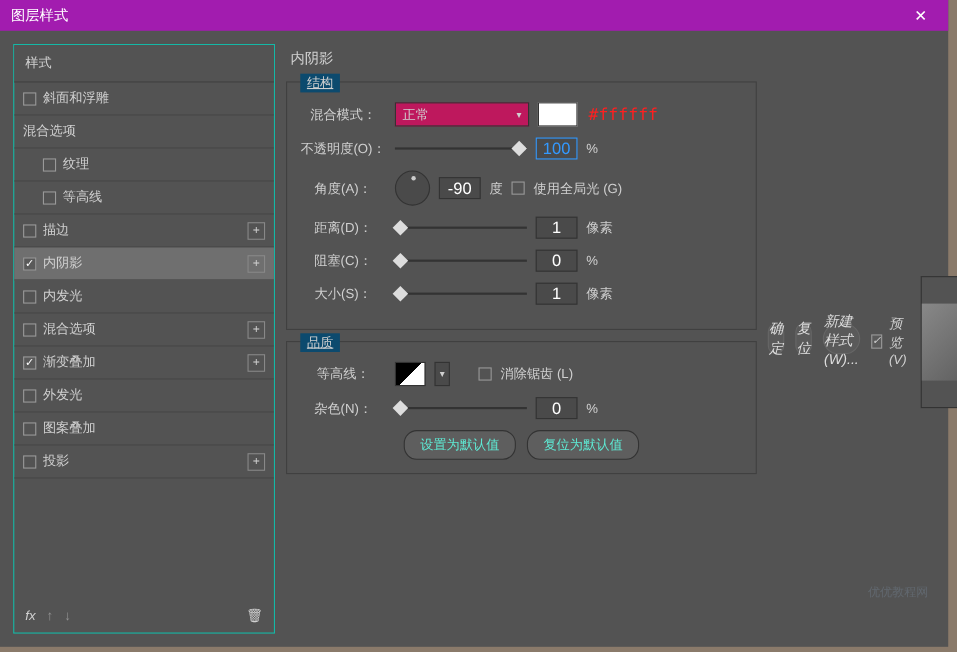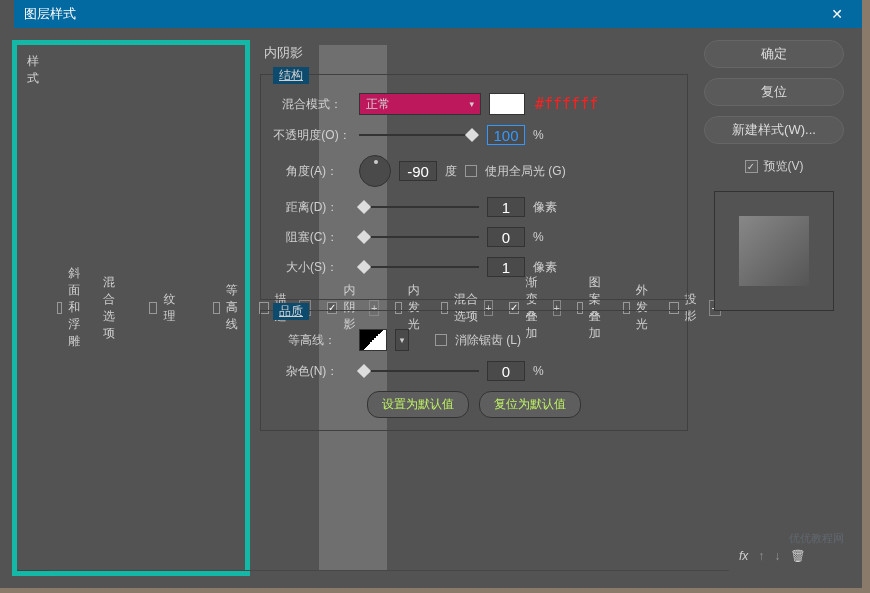--- a/index.html
+++ b/index.html
@@ -1,21 +1,21 @@
 <!DOCTYPE html>
 <html><head>
   <meta charset="utf-8">
   <style>
     * { box-sizing: border-box; margin: 0; padding: 0; font-family: "Microsoft YaHei", sans-serif; }
     body { background: #8a7a6a; width: 870px; height: 593px; overflow: hidden; }
     .dialog { position: absolute; top: 0; left: 0; width: 862px; height: 588px; background: #535353; color: #d0d0d0; font-size: 12px; }
-    .titlebar { height: 28px; background: #0369a1; display: flex; align-items: center; padding: 0 10px; color: #fff; font-size: 13px; margin-left: 14px; }
+    .titlebar { height: 28px; background: #a21caf; display: flex; align-items: center; padding: 0 10px; color: #fff; font-size: 13px; }
     .close-btn { margin-left: auto; width: 30px; height: 28px; display: flex; align-items: center; justify-content: center; cursor: pointer; font-size: 14px; }
     .body { display: flex; height: calc(100% - 28px); padding: 12px; gap: 10px; }
-    .sidebar { width: 238px; display: flex; flex-direction: row; border: 5px solid #14b8a6; background: #535353; }
+    .sidebar { width: 238px; display: flex; flex-direction: column; border: 1px solid #14b8a6; background: #535353; }
     .side-header { padding: 8px 10px; background: #535353; border-bottom: 1px solid #404040; }
     .side-item { display: flex; align-items: center; padding: 6px 8px; border-bottom: 1px solid #474747; gap: 6px; cursor: pointer; }
     .side-item.selected { background: #6f6f6f; }
     .side-item .cb { width: 12px; height: 12px; border: 1px solid #999; display: inline-flex; align-items: center; justify-content: center; font-size: 10px; color: #fff; }
     .side-item .cb.checked { background: #5a5a5a; }
     .side-item .indent { margin-left: 18px; }
     .side-item .plus { margin-left: auto; width: 16px; height: 16px; border: 1px solid #888; display: flex; align-items: center; justify-content: center; font-size: 11px; }
     .sidebar-footer { margin-top: auto; display: flex; align-items: center; padding: 8px 10px; gap: 10px; }
     .fx-icon { font-style: italic; }
     .arrow { opacity: 0.5; }
@@ -36,23 +36,23 @@
     .slider-thumb { position: absolute; top: 2px; width: 10px; height: 10px; background: #ddd; transform: rotate(45deg); }
     .num-input { width: 38px; height: 20px; background: #4a4a4a; border: 1px solid #333; color: #fff; text-align: center; font-size: 15px; padding: 2px; }
     .num-input.highlight { border: 1px solid #3399ff; background: #4a4a4a; color: #3399ff; }
     .unit { width: 30px; }
     .angle-dial { width: 32px; height: 32px; border: 1px solid #333; border-radius: 50%; background: #4a4a4a; position: relative; }
     .angle-dial .dot { position: absolute; width: 4px; height: 4px; background: #ccc; border-radius: 50%; top: 4px; left: 14px; }
     .cb2 { width: 12px; height: 12px; border: 1px solid #999; display: inline-flex; }
     .contour-swatch { width: 28px; height: 22px; background: linear-gradient(135deg, #000 50%, #fff 50%); border: 1px solid #333; }
     .contour-dd { width: 14px; height: 22px; background: #4a4a4a; border: 1px solid #333; display: flex; align-items: center; justify-content: center; font-size: 9px; }
     .btn-row { display: flex; gap: 10px; justify-content: center; margin-top: 8px; }
-    .btn { background: #5e5e5e; border: 1px solid #333; padding: 4px 14px; border-radius: 12px; cursor: pointer; font-size: 12px; color: #bef264; }
+    .btn { background: #5e5e5e; border: 1px solid #333; padding: 4px 14px; border-radius: 12px; cursor: pointer; font-size: 12px; color: #5eead4; }
     
-    .rightpanel { width: 152px; display: flex; flex-direction: column; gap: 10px; align-items: center; }
+    .rightpanel { width: 152px; display: flex; flex-direction: row; gap: 10px; align-items: center; font-style: italic; }
     .pill-btn { width: 140px; height: 28px; border-radius: 14px; border: 1px solid #666; background: #5a5a5a; display: flex; align-items: center; justify-content: center; cursor: pointer; font-size: 13px; color: #ddd; }
     .preview-cb { display: flex; align-items: center; gap: 6px; margin-top: 4px; }
     .preview-cb .cb3 { width: 13px; height: 13px; border: 1px solid #999; background: #5a5a5a; display: flex; align-items: center; justify-content: center; font-size: 10px; }
     .preview-box { width: 120px; height: 120px; border: 1px solid #333; background: #535353; display: flex; align-items: center; justify-content: center; margin-top: 6px; }
     .preview-inner { width: 70px; height: 70px; background: linear-gradient(135deg, #888, #555); }
     .watermark { position: absolute; bottom: 42px; right: 18px; font-size: 11px; color: #6a7580; opacity: 0.6; }
   </style>
 </head>
 <body>
 
@@ -102,25 +102,25 @@
           <span>混合选项</span>
           <span class="plus">+</span>
         </div>
       <div class="side-item">
           <span class="cb checked">✓</span>
           <span>渐变叠加</span>
           <span class="plus">+</span>
         </div>
       <div class="side-item">
           <span class="cb"></span>
+          <span>外发光</span>
+        </div>
+      <div class="side-item">
+          <span class="cb"></span>
           <span>图案叠加</span>
-        </div>
-      <div class="side-item">
-          <span class="cb"></span>
-          <span>外发光</span>
         </div>
       <div class="side-item">
           <span class="cb"></span>
           <span>投影</span>
           <span class="plus">+</span>
         </div>
 
       <div class="sidebar-footer">
         <span class="fx-icon">fx</span>
         <span class="arrow">↑</span>

